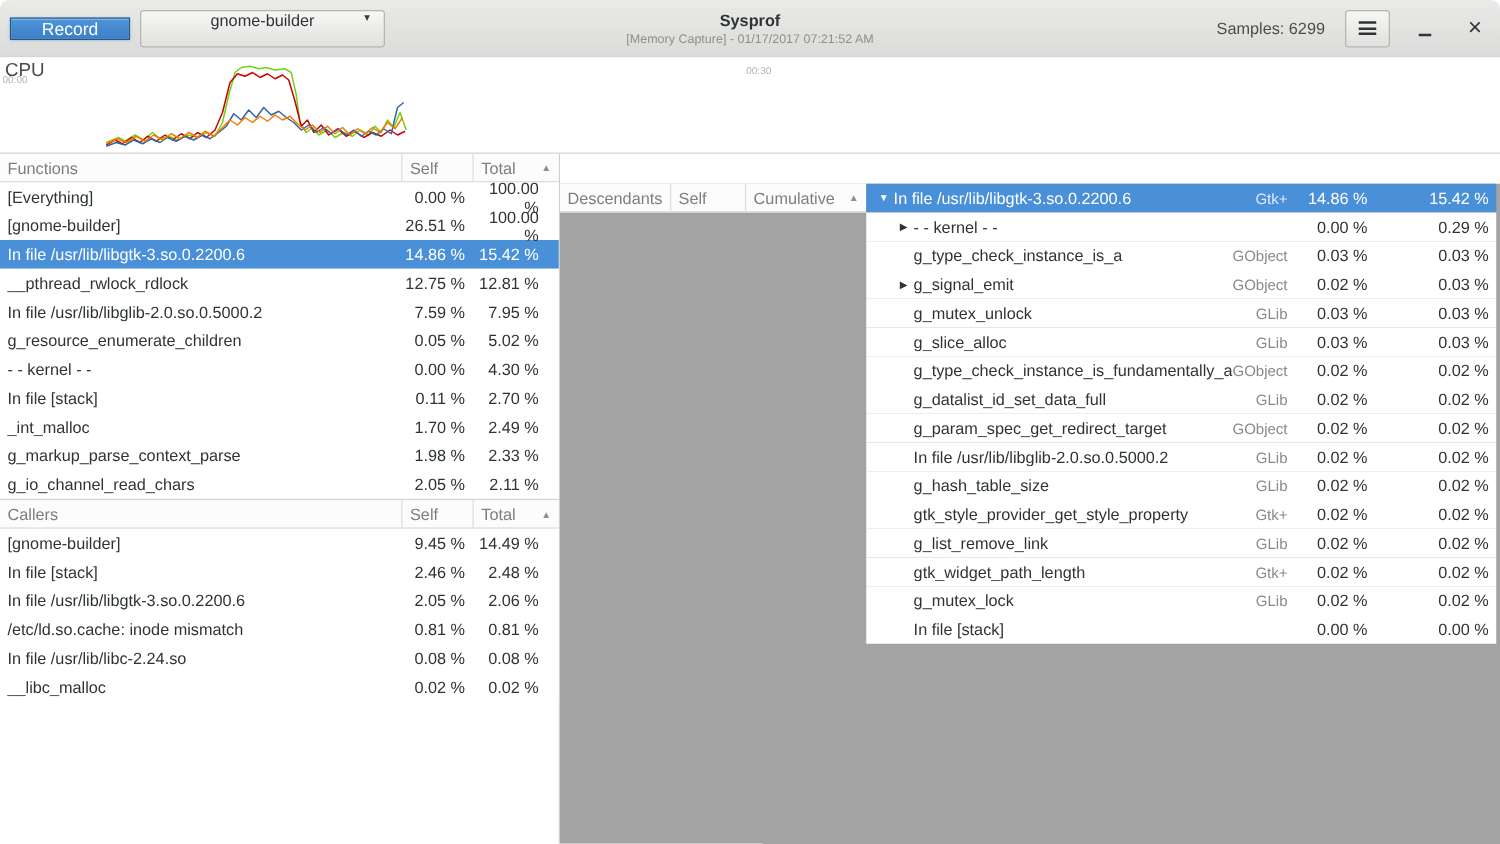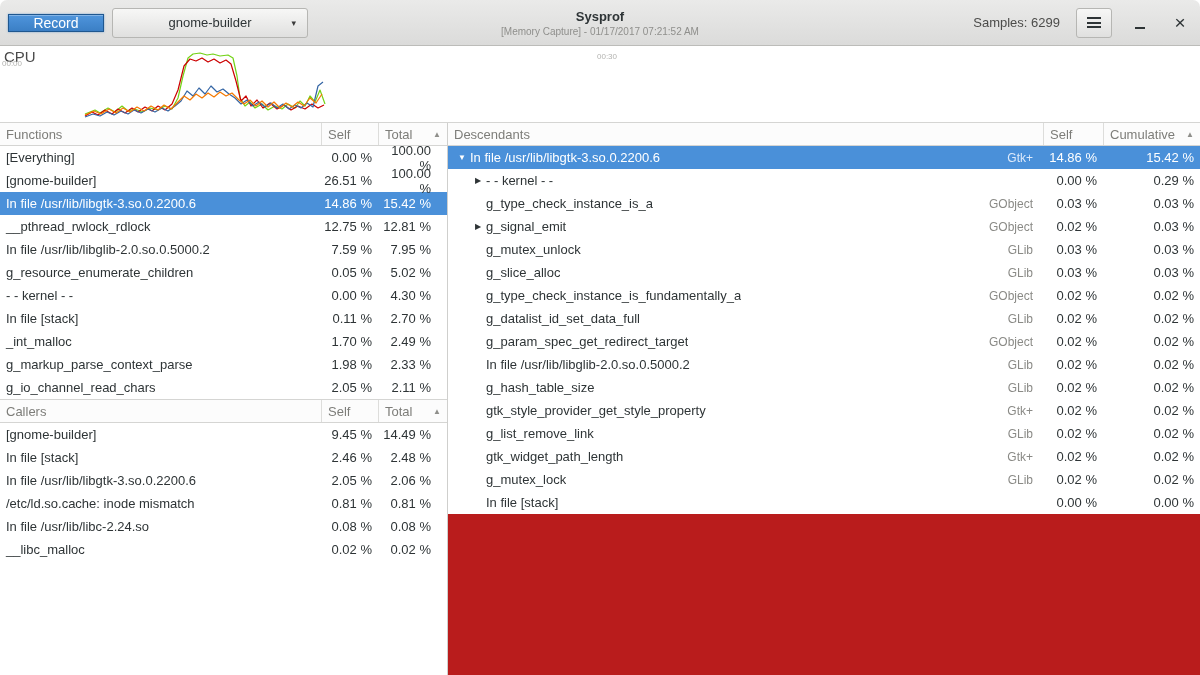--- a/index.html
+++ b/index.html
@@ -21,21 +21,21 @@
     height:30px; border:1px solid #b6b6b3; border-radius:3px;
     background:linear-gradient(to bottom,#f7f7f6,#e0e0df);
     font-family:inherit; font-size:13px; color:#2e3436; cursor:default;
   }
   .record-btn {
     width:96px; color:#fff; font-size:14px;
     border:1px solid #1f578f;
     background:linear-gradient(to bottom,#4f95dc,#3b7fc5);
     box-shadow:inset 0 1px rgba(255,255,255,.3), 0 0 2px rgba(60,128,198,.6);
   }
-  .process-select { width:196px; position:relative; display:flex; align-items:center; justify-content:center; }
+  .process-select { width:196px; position:relative; display:flex; justify-content:center; }
   .caret { position:absolute; right:11px; font-size:9px; color:#3a3a3a; }
   .title-box { position:absolute; left:50%; top:50%; transform:translate(-50%,-50%); text-align:center; white-space:nowrap; }
   .title { font-weight:bold; font-size:13px; color:#2e3436; }
   .subtitle { font-size:10px; color:#8f8f8c; margin-top:2px; }
   .header-right { margin-left:auto; display:flex; align-items:center; gap:16px; }
   .samples { color:#4c4c4a; }
   .menu-btn { width:36px; display:flex; align-items:center; justify-content:center; }
   .hamburger { width:14px; height:11px; border-top:2px solid #2e3436; border-bottom:2px solid #2e3436; position:relative; }
   .hamburger::after { content:""; position:absolute; left:0; right:0; top:2.5px; height:2px; background:#2e3436; }
   .win-btn { background:none; border:none; width:24px; height:28px; display:flex; align-items:center; justify-content:center; color:#2e3436; cursor:default; }
@@ -45,21 +45,21 @@
   
   .cpu-area { height:77px; flex:none; position:relative; background:#fff; border-bottom:1px solid #d5d5d3; }
   .cpu-label { position:absolute; left:4px; top:2px; font-size:15px; color:#4a4a4a; z-index:2; }
   .cpu-time0 { position:absolute; left:2px; top:13px; font-size:8px; color:#b3b3b0; z-index:2; }
   .cpu-time1 { position:absolute; left:597px; top:6px; font-size:8px; color:#b3b3b0; z-index:2; }
   .cpu-svg { position:absolute; left:0; top:0; }
 
   
   .panes { flex:1; display:flex; min-height:0; }
   .left-pane { width:448px; flex:none; border-right:1px solid #cfcfcd; display:flex; flex-direction:column; background:#fff; }
-  .right-pane { flex:1; display:flex; flex-direction:column; background:#b91c1c; }
+  .right-pane { flex:1; display:flex; flex-direction:row; background:#a3a3a3;margin-top:24px; }
 
   .thead { height:23px; flex:none; display:flex; background:#fcfcfc; border-bottom:1px solid #d5d5d3; color:#7d7d79; }
   .callers-head { border-top:1px solid #d5d5d3; height:24px; }
   .hcell { display:flex; align-items:center; padding:0 6px; overflow:hidden; white-space:nowrap; }
   .sort-arrow { font-size:8px; color:#8f8f8b; margin-left:4px; }
   .sorted { justify-content:space-between; }
 
   .c-name { flex:1; min-width:0; }
   .c-self { width:57px; flex:none; }
   .c-total { width:69px; flex:none; }

